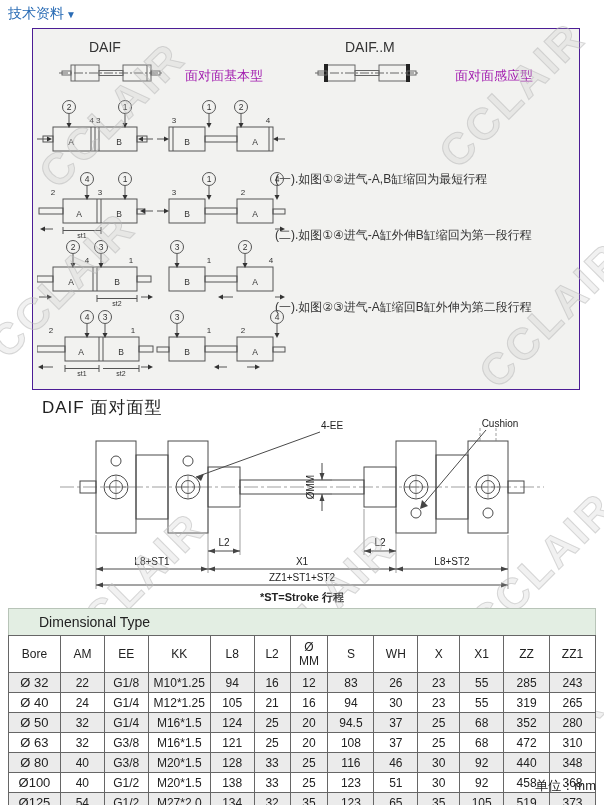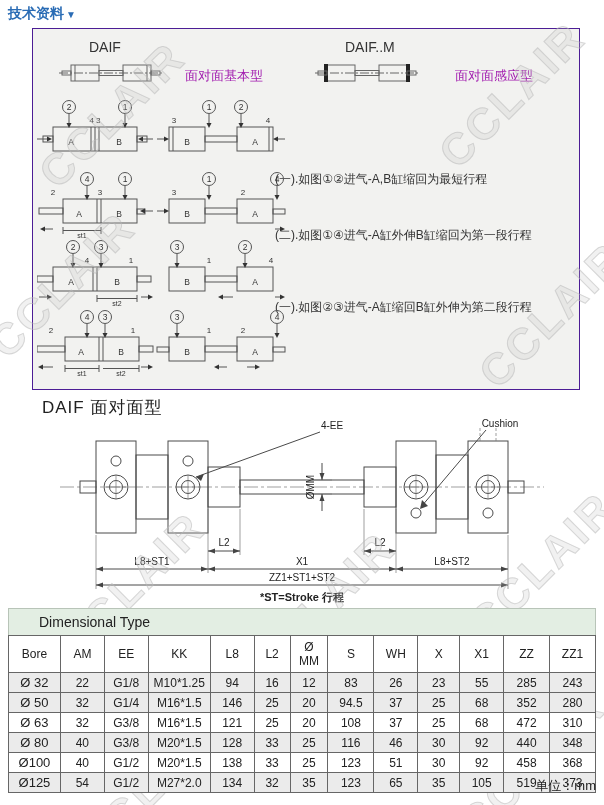--- a/index.html
+++ b/index.html
@@ -2,21 +2,21 @@
 <html><head>
 <meta charset="utf-8">
 <style>
   html,body{margin:0;padding:0;}
   body{width:604px;height:805px;position:relative;background:#fff;
        font-family:"Liberation Sans","DejaVu Sans",sans-serif;color:#222;overflow:hidden;}
   .wm{position:absolute;font-weight:bold;font-size:44px;letter-spacing:3px;
       color:rgba(190,190,190,0.22);-webkit-text-stroke:1px rgba(185,185,185,0.55);
       transform:rotate(-45deg);pointer-events:none;white-space:nowrap;z-index:5;}
   
-  .topnav{position:absolute;left:8px;top:5px;font-size:14px;font-weight:bold;color:#2a6cb5;cursor:pointer;}
+  .topnav{position:absolute;left:8px;top:5px;font-size:14px;font-weight:normal;color:#2a6cb5;cursor:pointer;}
   .topnav .arr{font-size:10px;color:#2a6cb5;margin-left:2px;}
   
   .box1{position:absolute;left:32px;top:28px;width:546px;height:360px;background:#f2f2f0;border:1px solid #4c1d95;}
   .typecode{position:absolute;font-size:14px;color:#333;}
   .typename{position:absolute;font-size:13px;color:#a21caf;}
   .note{position:absolute;left:242px;width:288px;font-size:12px;color:#333;line-height:1.25;margin-top:31px;}
   svg.mini{position:absolute;left:4px;width:250px;height:70px;}
   svg.mini rect,svg.mini line,svg.mini circle{stroke:#555;fill:none;stroke-width:1;}
   svg.mini text{fill:#333;font-size:8.5px;text-anchor:middle;stroke:none;}
   svg.mini text.cn{font-size:8px;}
@@ -422,26 +422,41 @@
           <td>94</td>
           <td>16</td>
           <td>12</td>
           <td>83</td>
           <td>26</td>
           <td>23</td>
           <td>55</td>
           <td>285</td>
           <td>243</td>
         </tr>
+        <tr>
+          <td class="bore">Ø 40</td>
+          <td>24</td>
+          <td>G1/4</td>
+          <td>M12*1.25</td>
+          <td>105</td>
+          <td>21</td>
+          <td>16</td>
+          <td>94</td>
+          <td>30</td>
+          <td>23</td>
+          <td>55</td>
+          <td>319</td>
+          <td>265</td>
+        </tr>
         <tr class="shade">
           <td class="bore">Ø 50</td>
           <td>32</td>
           <td>G1/4</td>
           <td>M16*1.5</td>
-          <td>146</td>
+          <td>124</td>
           <td>25</td>
           <td>20</td>
           <td>94.5</td>
           <td>37</td>
           <td>25</td>
           <td>68</td>
           <td>352</td>
           <td>280</td>
         </tr>
         <tr>

